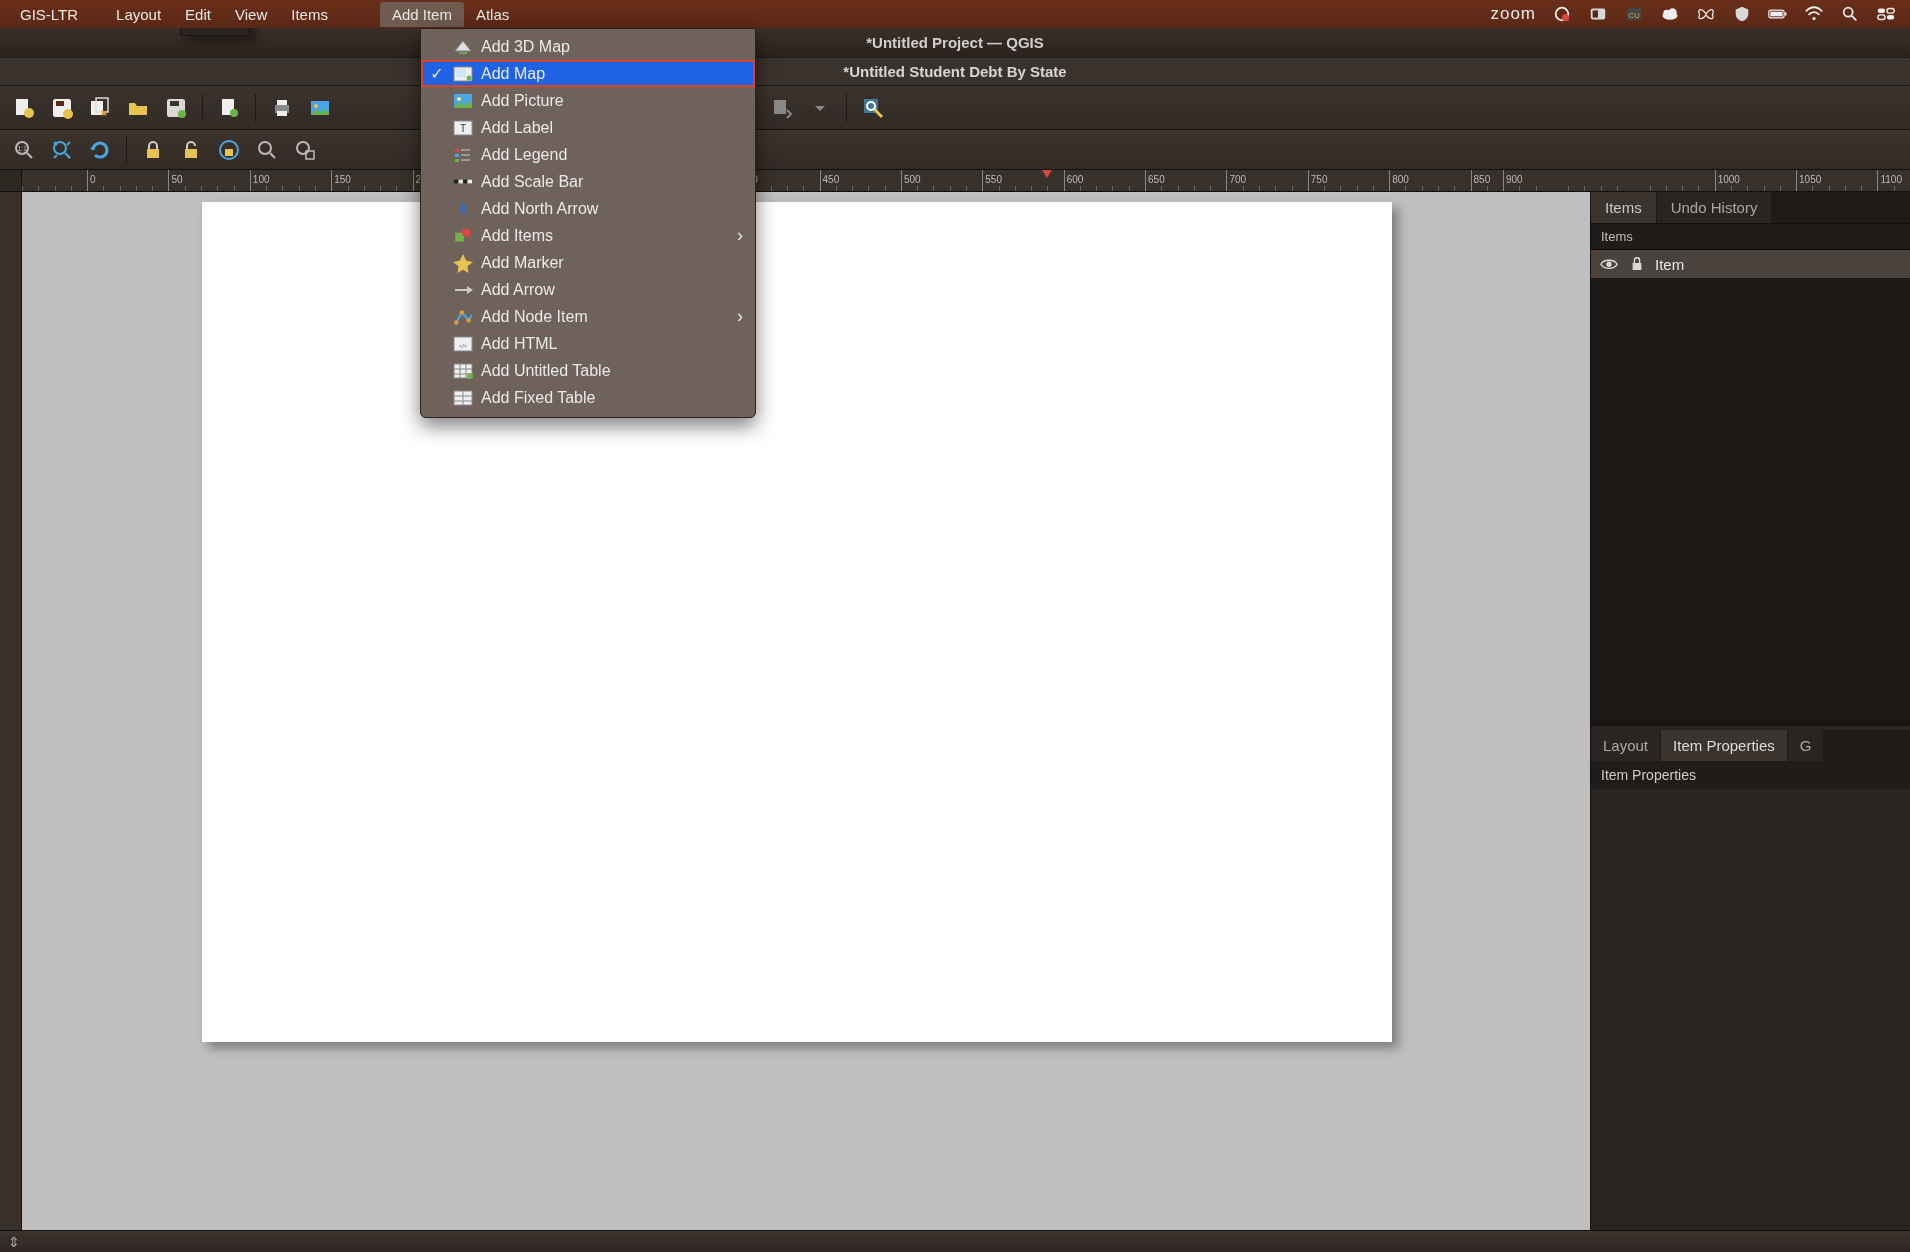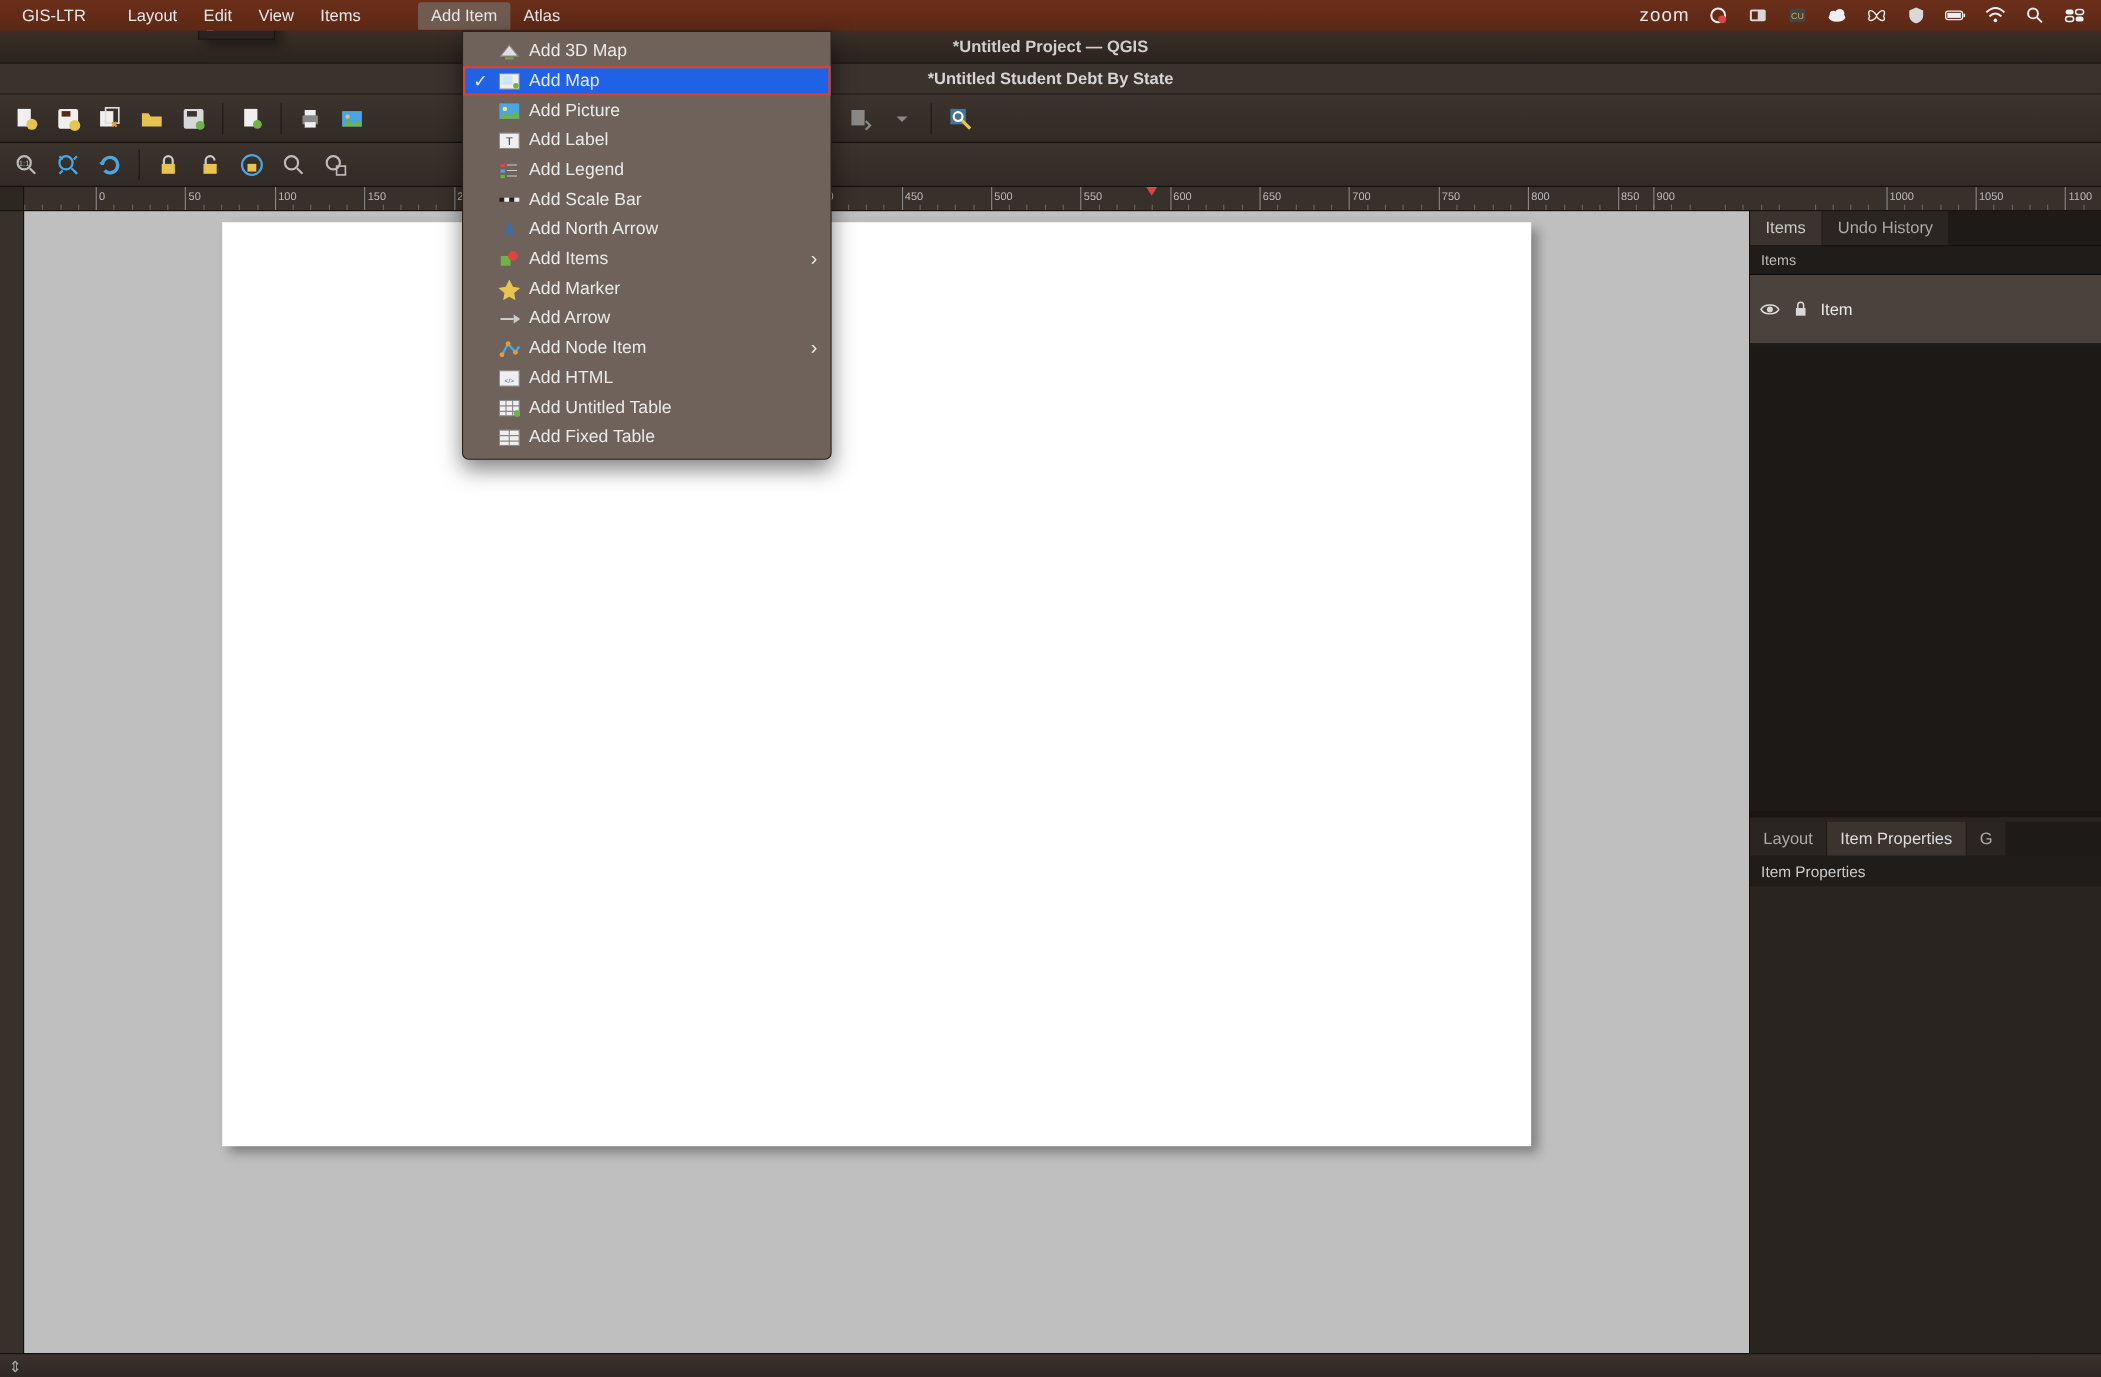--- a/index.html
+++ b/index.html
@@ -129,21 +129,21 @@
       padding: 7px 14px;
       font-size: 15px;
       color: #c8c8c8;
       background: #3a332e;
       border-right:1px solid #1e1a17;
       cursor: default;
     }
     .tab.inactive { background:#2a2522; color:#a8a8a8;}
     .panel-sub { padding: 5px 10px; font-size:13px; color:#bdbdbd; background:#201c19; border-bottom:1px solid #0e0c0b;}
     .items-row {
-      display:flex; align-items:center; gap:8px; padding:21px 8px;
+      display:flex; align-items:center; gap:8px; padding:4px 8px;
       background:#4a423c;
       border-bottom:1px solid #1a1512;
     }
     .items-row .eye, .items-row .lock {
       width:20px; height:20px; display:flex; align-items:center; justify-content:center; color:#ccc;
     }
     .items-row .item-label { flex:1; color:#e8e8e8; font-size:15px;}
     .items-body { flex:1; background:#1c1916; min-height:120px;}
 
     .prop-tabs { display:flex; background:#1e1a17; margin-top:4px;}

